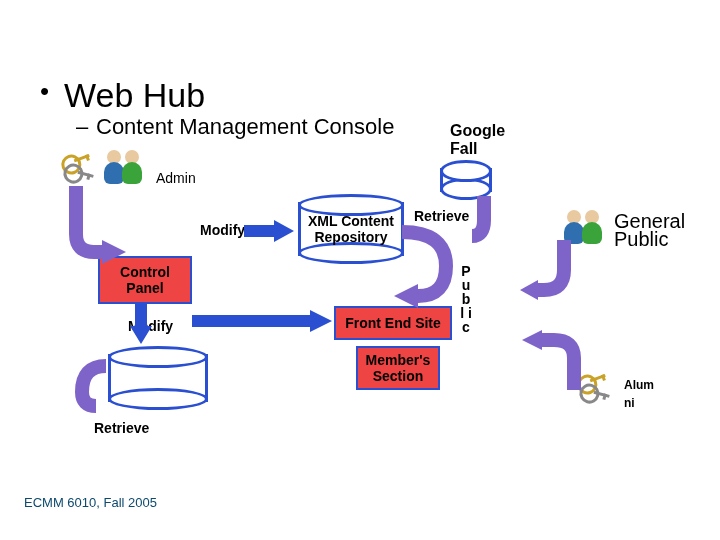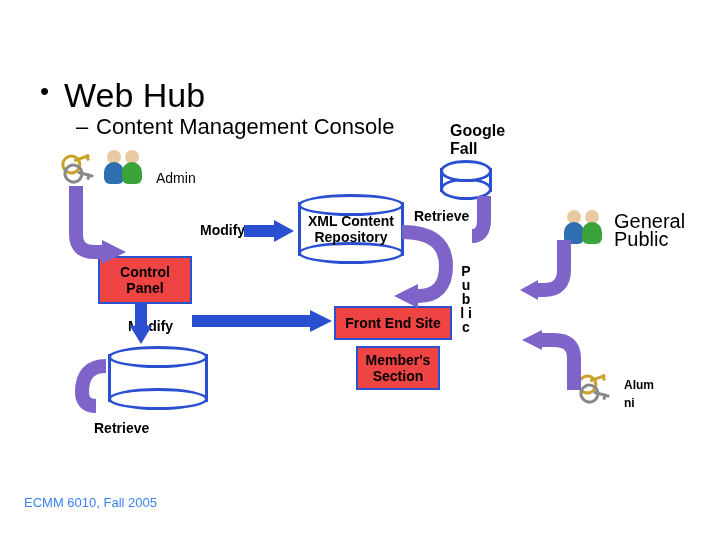--- a/index.html
+++ b/index.html
@@ -1,19 +1,19 @@
 <!DOCTYPE html>
 <html><head>
 <meta charset="utf-8">
 <style>
   html,body{margin:0;padding:0;width:720px;height:540px;background:#fff;font-family:Arial,Helvetica,sans-serif;color:#000;overflow:hidden}
   .slide{position:relative;width:720px;height:540px}
   .abs{position:absolute}
   .small{font-size:14px}
-  .ftr{font-size:13px;color:#3b82f6}
+  .ftr{font-size:13px;color:#0c4a6e}
   
   .cyl{position:absolute}
   .cyl .body{position:absolute;left:0;right:0;top:8px;bottom:8px;border-left:3px solid #2a4fd1;border-right:3px solid #2a4fd1;background:#fff}
   .cyl .top{position:absolute;left:0;right:0;top:0;height:16px;border:3px solid #2a4fd1;border-radius:50%;background:#fff;z-index:2}
   .cyl .bot{position:absolute;left:0;right:0;bottom:0;height:16px;border:3px solid #2a4fd1;border-radius:50%;background:#fff}
   .cyl .lbl{position:absolute;left:0;right:0;top:50%;transform:translateY(-50%);text-align:center;z-index:3;font-size:14px;font-weight:bold}
   
   .box{position:absolute;border:2px solid #2a4fd1;background:#ef4444;text-align:center;display:flex;align-items:center;justify-content:center;font-size:14px;font-weight:bold}
   
   .ppl{position:absolute;width:46px;height:40px}

